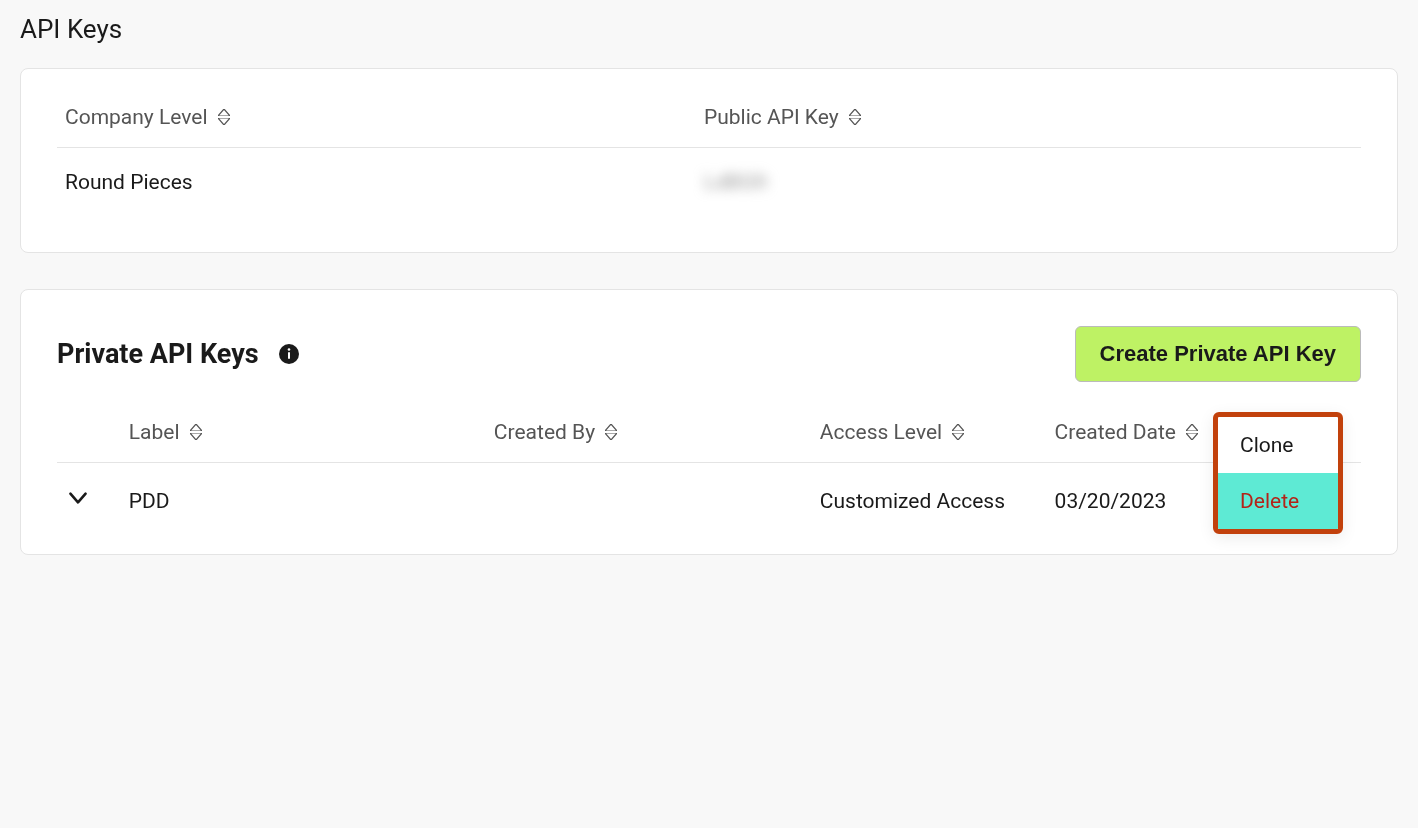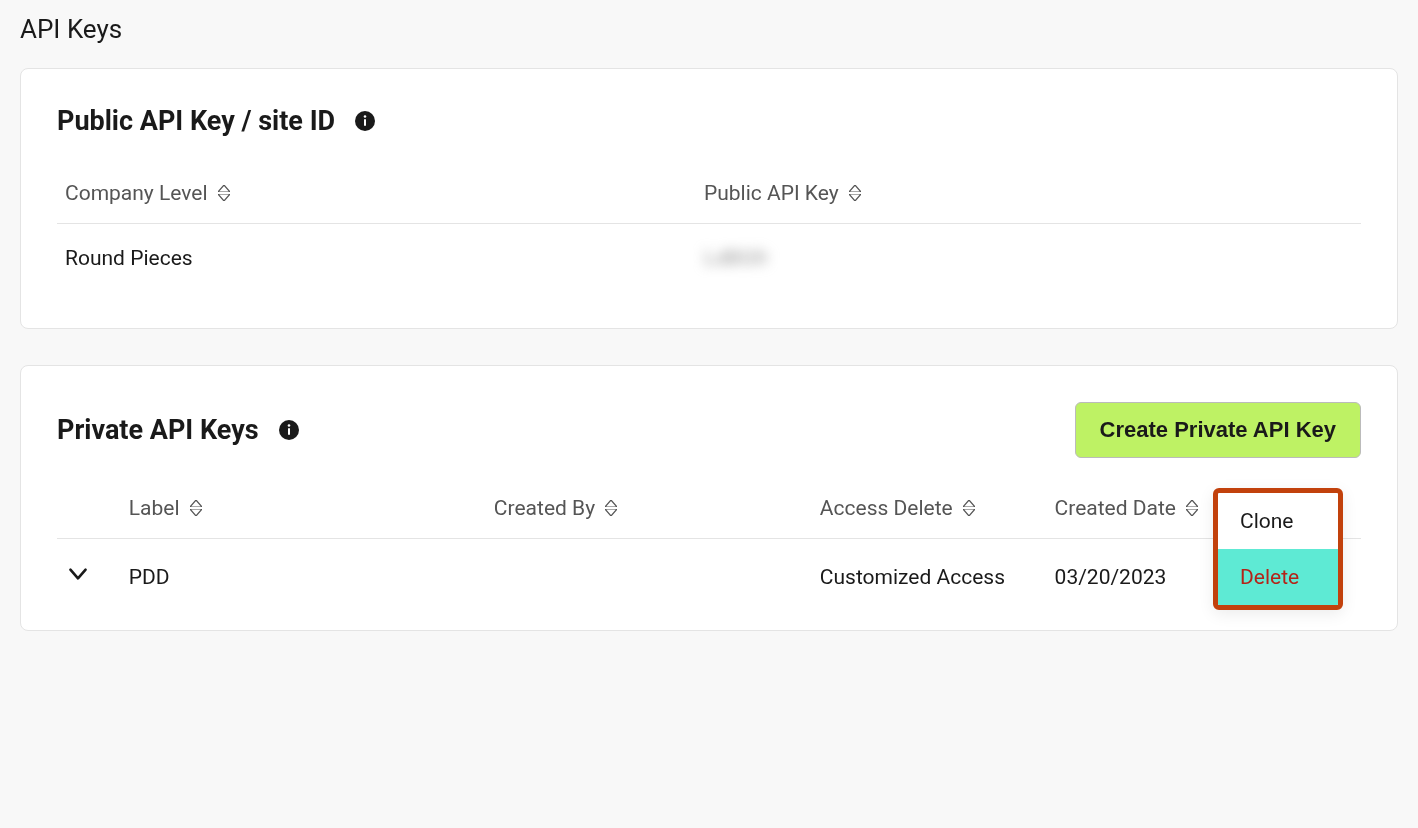--- a/index.html
+++ b/index.html
@@ -165,32 +165,20 @@
     .private-card .card-header {
       margin-bottom: 38px;
     }
   </style>
 </head>
 <body>
 
 <h1 class="page-title">API Keys</h1>
 
 <div class="card">
-  <div class="card-header">
-    <div class="card-title-wrap">
-      <h2 class="card-title">Public API Key / site ID</h2>
-      <span class="info-icon">
-        <svg viewBox="0 0 20 20" fill="none">
-            <circle cx="10" cy="10" r="10" fill="#1a1a1a"></circle>
-            <rect x="9" y="8" width="2" height="7" rx="1" fill="#fff"></rect>
-            <circle cx="10" cy="5.5" r="1.3" fill="#fff"></circle>
-          </svg>
-      </span>
-    </div>
-  </div>
   <table>
     <thead>
       <tr>
         <th style="width:49%">
           <span class="th-inner">
             <span>Company Level</span>
             <span class="sort-icon">
               <svg width="12" height="7" viewBox="0 0 12 7">
                   <path d="M6 0 L12 7 L0 7 Z" fill="none" stroke="#555" stroke-width="1.2"></path>
                 </svg>
@@ -263,21 +251,21 @@
                   <path d="M6 0 L12 7 L0 7 Z" fill="none" stroke="#555" stroke-width="1.2"></path>
                 </svg>
               <svg width="12" height="7" viewBox="0 0 12 7">
                   <path d="M6 7 L12 0 L0 0 Z" fill="none" stroke="#555" stroke-width="1.2"></path>
                 </svg>
             </span>
           </span>
         </th>
         <th class="col-access">
           <span class="th-inner">
-            <span>Access Delete</span>
+            <span>Access Level</span>
             <span class="sort-icon">
               <svg width="12" height="7" viewBox="0 0 12 7">
                   <path d="M6 0 L12 7 L0 7 Z" fill="none" stroke="#555" stroke-width="1.2"></path>
                 </svg>
               <svg width="12" height="7" viewBox="0 0 12 7">
                   <path d="M6 7 L12 0 L0 0 Z" fill="none" stroke="#555" stroke-width="1.2"></path>
                 </svg>
             </span>
           </span>
         </th>

